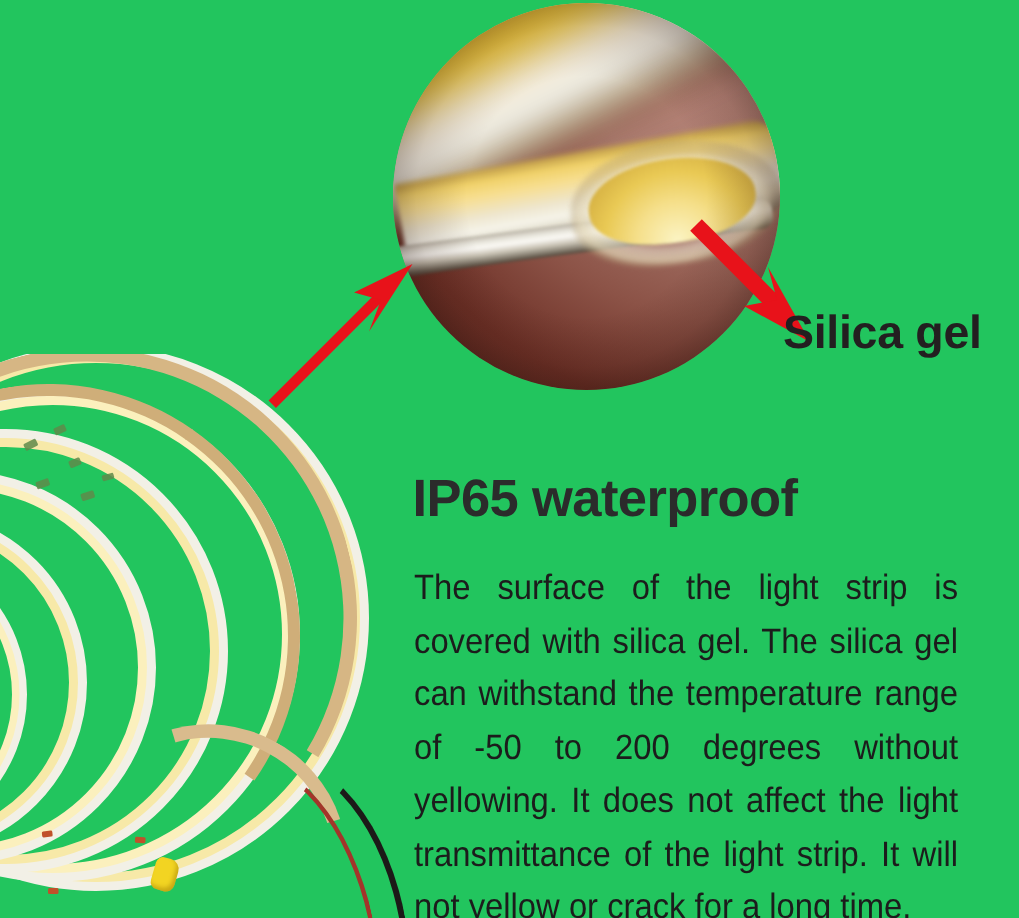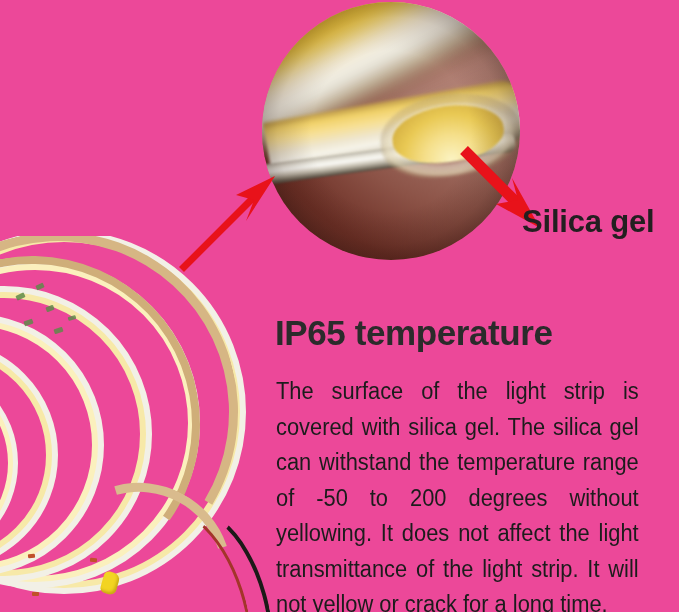--- a/index.html
+++ b/index.html
@@ -9,21 +9,21 @@
     background: #ffffff;
   }
   body {
     font-family: "Liberation Sans", sans-serif;
   }
 
   #stage {
     position: relative;
     width: 679px;
     height: 612px;
-    background: #ec4899;
+    background: #22c55e;
     overflow: hidden;
   }
 
   
   #reel-photo {
     position: absolute;
     left: -96px;
     top: 236px;
     width: 368px;
     height: 376px;
@@ -326,17 +326,17 @@
     <path d="M95 0 L56 19 L74 24 L66 45 Z" fill="#e8121a"></path>
   </svg>
 
   <svg id="arrow-to-label" class="arrow-svg" width="92" height="82" viewBox="0 0 92 82">
     <path d="M2 2 L58 58" stroke="#e8121a" stroke-width="11" stroke-linecap="butt"></path>
     <path d="M78 80 L34 56 L56 52 L50 30 Z" fill="#e8121a"></path>
   </svg>
 
   <div id="silica-label">Silica gel</div>
 
-  <div id="heading">IP65 temperature</div>
+  <div id="heading">IP65 waterproof</div>
 
   <div id="body-copy">The surface of the light strip is covered with silica gel. The silica gel can withstand the temperature range of -50 to 200 degrees without yellowing. It does not affect the light transmittance of the light strip. It will not yellow or crack for a long time.</div>
 
 </div>
 
 </body></html>

